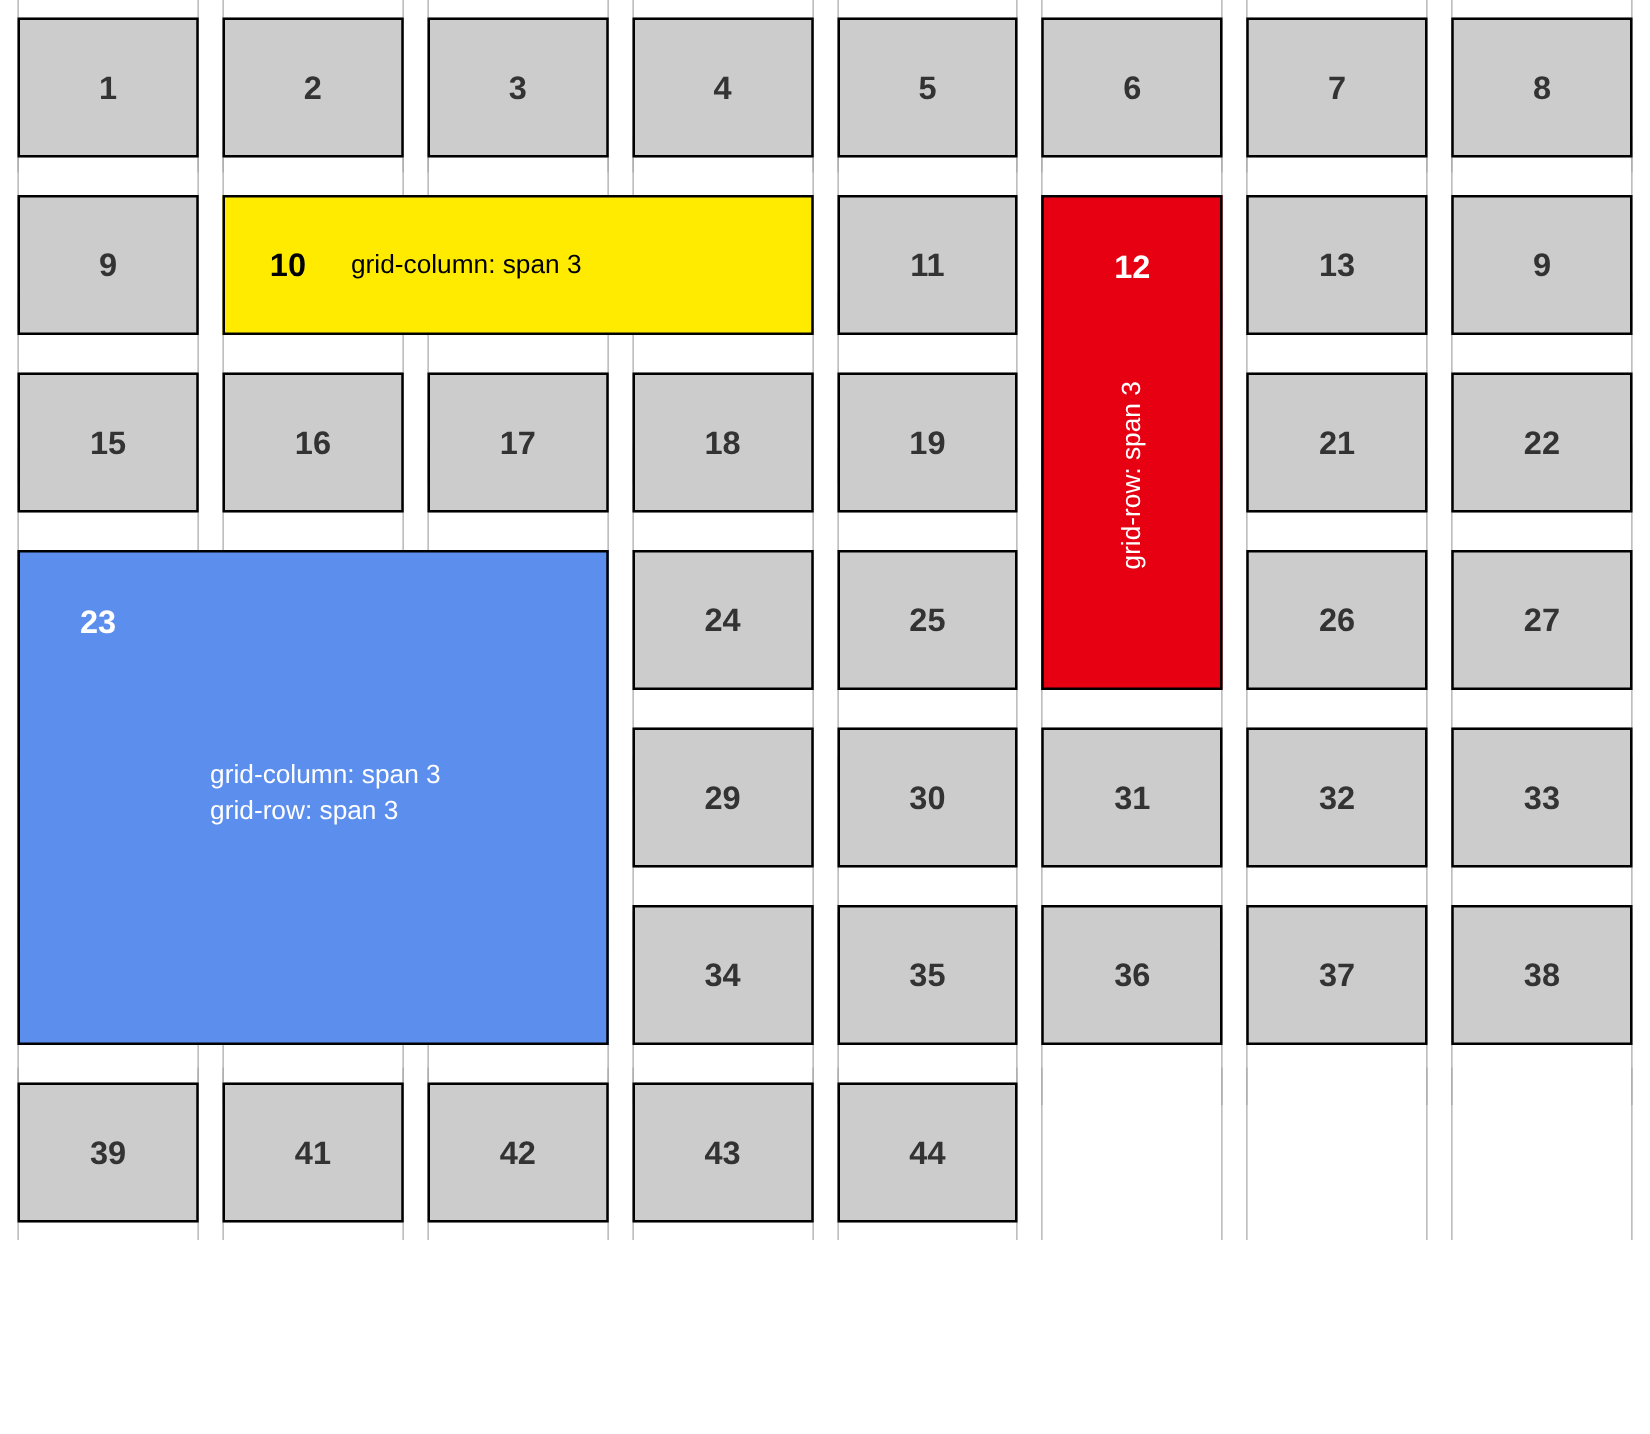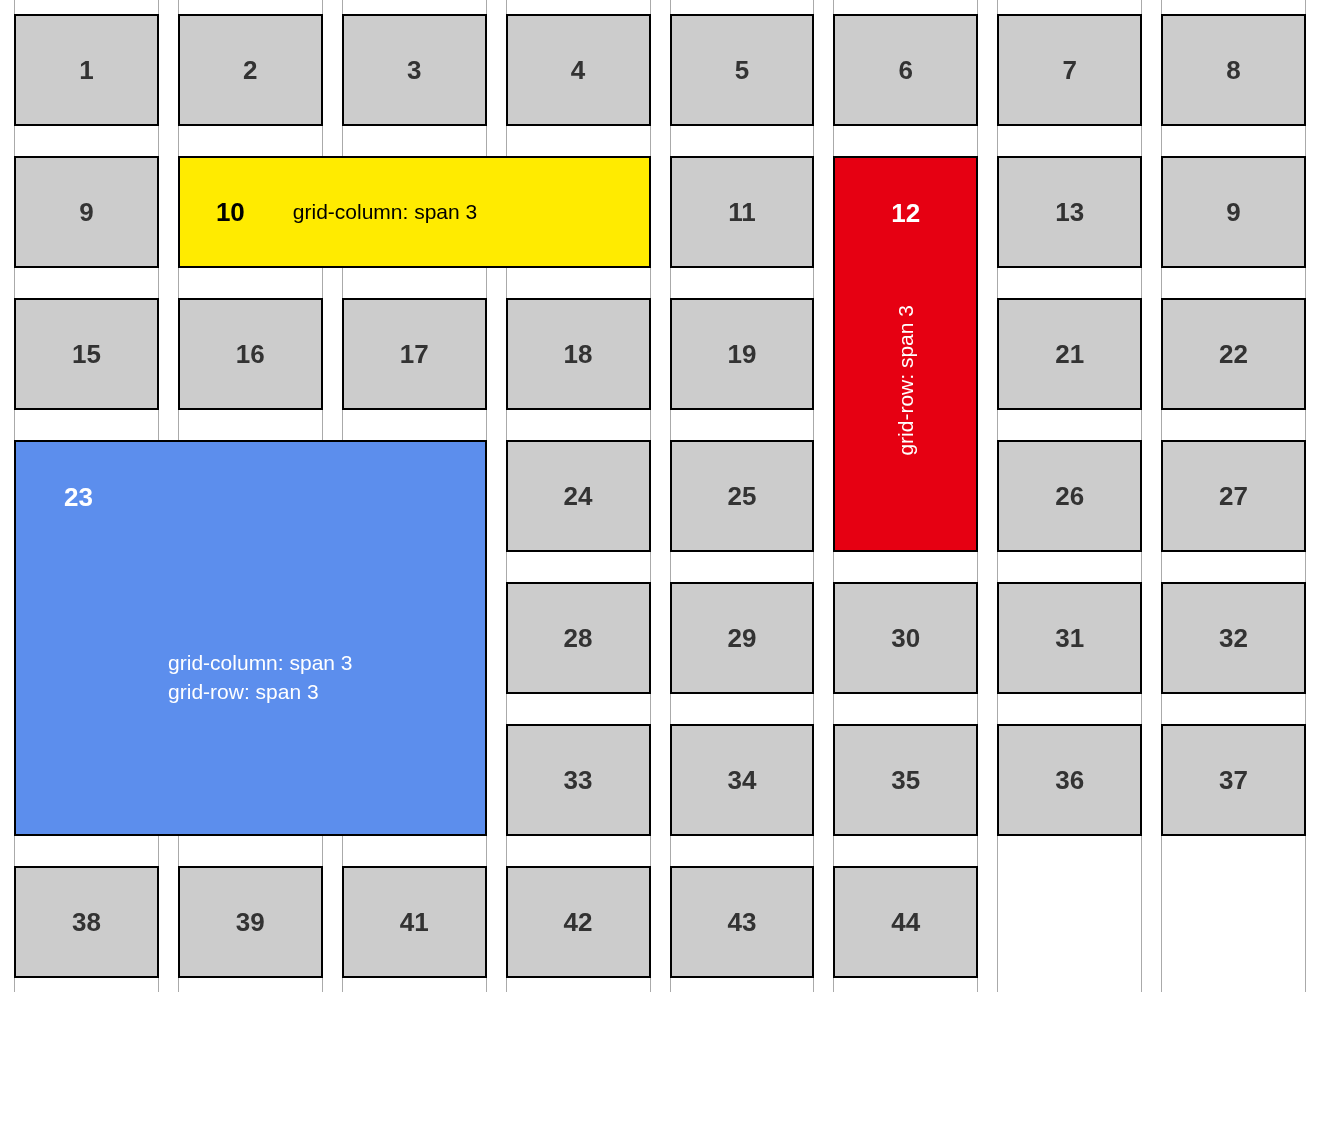--- a/index.html
+++ b/index.html
@@ -56,21 +56,21 @@
       text-align: center;
       white-space: pre-line;
     }
     .tile.yellow {
       grid-column: span 3;
       background: #ffeb00;
       color: #000;
       flex-direction: row;
       align-items: center;
       justify-content: flex-start;
-      gap: 48px;
+      gap: 36px;
       padding-left: 36px;
     }
     .tile.yellow .num { color: #000; }
     .tile.yellow .caption { margin-top: 0; font-size: 21px; }
     .tile.red {
       grid-row: span 3;
       background: #e60012;
       color: #fff;
       height: auto;
       justify-content: flex-start;
@@ -86,21 +86,20 @@
     }
     .tile.blue {
       grid-column: span 3;
       grid-row: span 3;
       background: #5c8eed;
       color: #fff;
       height: auto;
       align-items: flex-start;
       justify-content: flex-start;
       padding: 40px 48px;
-      gap: 43px;
     }
     .tile.blue .num { color: #fff; margin-bottom: 92px; }
     .tile.blue .caption {
       color: #fff;
       font-size: 21px;
       margin-top: 0;
       text-align: left;
       line-height: 1.4;
       align-self: center;
       padding-left: 20px;
@@ -252,23 +251,20 @@
     <div class="tile">
       <span class="num">25</span>
     </div>
     <div class="tile">
       <span class="num">26</span>
     </div>
     <div class="tile">
       <span class="num">27</span>
     </div>
     <div class="tile">
-      <span class="num">28</span>
-    </div>
-    <div class="tile">
       <span class="num">29</span>
     </div>
     <div class="tile">
       <span class="num">30</span>
     </div>
     <div class="tile">
       <span class="num">31</span>
     </div>
     <div class="tile">
       <span class="num">32</span>

